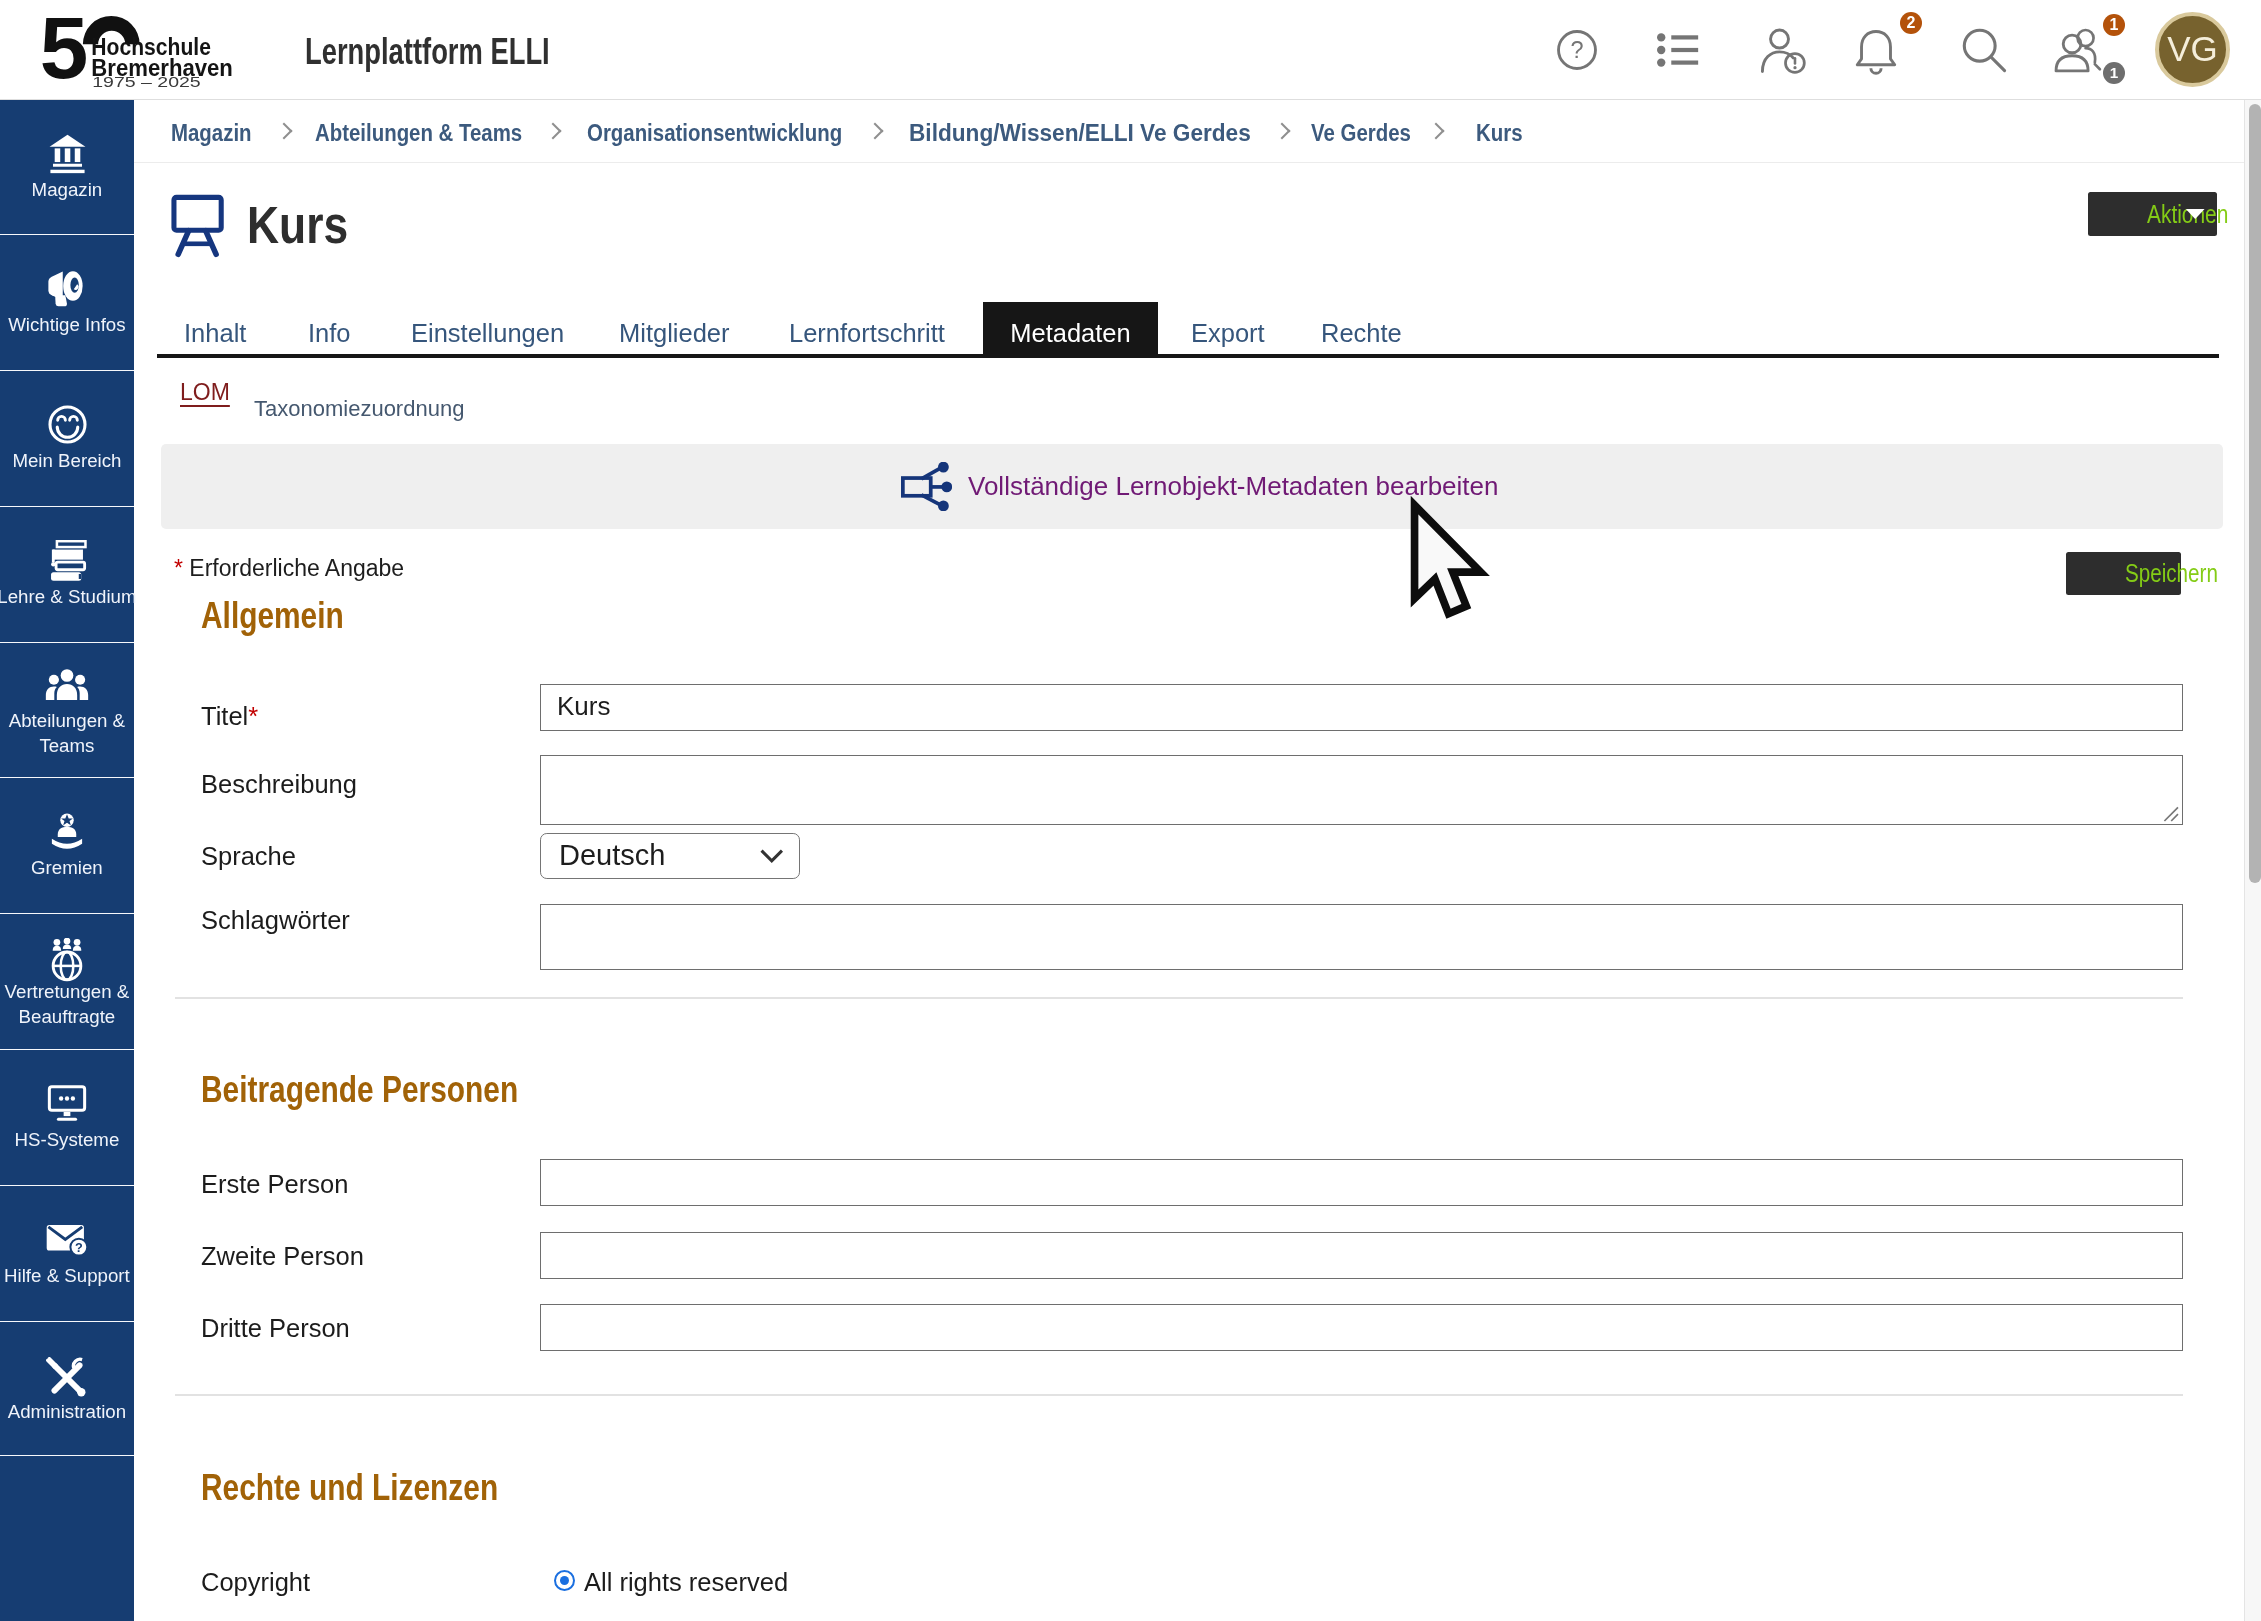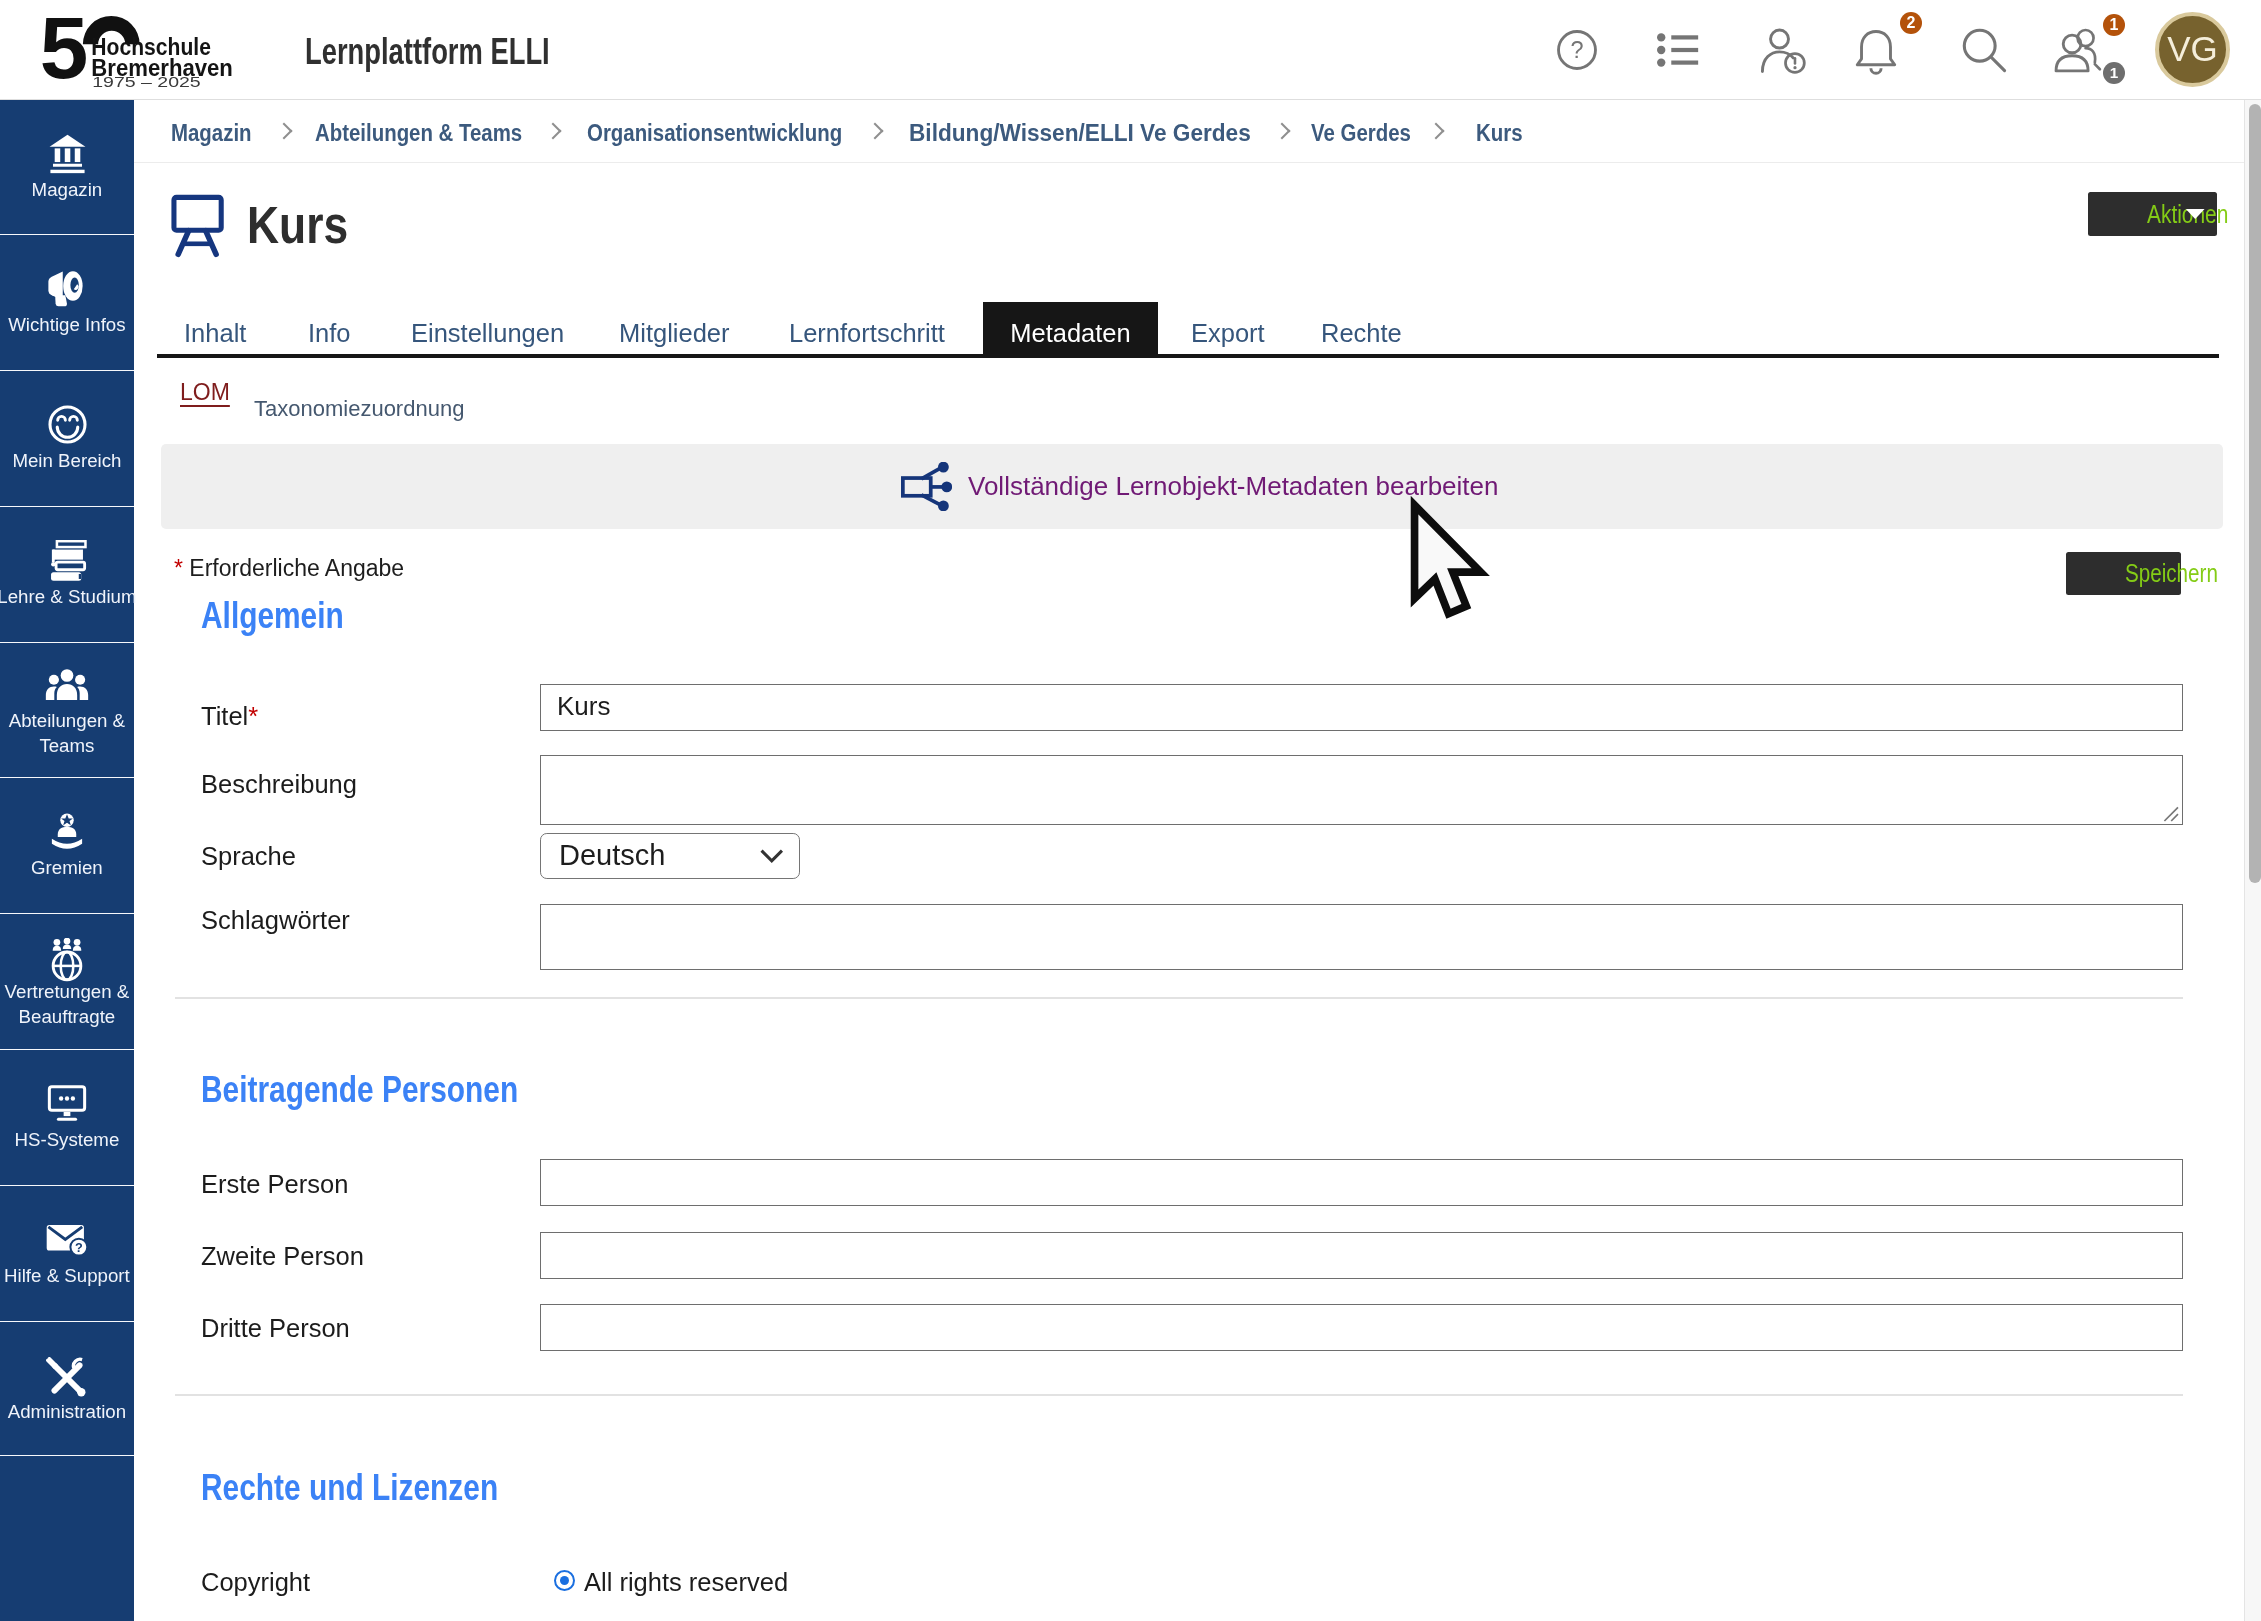--- a/index.html
+++ b/index.html
@@ -35,21 +35,21 @@
 
   .btn { position:absolute; background:#2d2d2d; color:#84cc16; font-size:25.5px;
     text-align:center; border-radius:2.5px;padding-left:48px; }
 
   .tab { position:absolute; font-size:25.5px; color:#36567c; white-space:nowrap; }
   #tabline { position:absolute; left:157px; top:354px; width:2062px; height:4.2px; background:#161616; }
   #tabactive { position:absolute; left:983px; top:302px; width:175px; height:52px; background:#161616; }
 
   .inp { position:absolute; background:#fff; border:1.7px solid #6e6e6e; font-size:26px; color:#1d1d1d; }
   .lbl { position:absolute; font-size:25.5px; color:#1c1c1c; white-space:nowrap; }
-  .sech { position:absolute; font-size:36px; font-weight:700; color:#3b82f6; white-space:nowrap; }
+  .sech { position:absolute; font-size:36px; font-weight:700; color:#a16207; white-space:nowrap; }
   .sepline { position:absolute; left:175px; width:2008px; height:1.7px; background:#e2e2e2; }
   .red { color:#c20000; }
 
   #scrolltrack { position:absolute; left:2244px; top:100px; width:17px; height:1521px;
     background:#f7f7f7; border-left:0.8px solid #e4e4e4; }
   #scrollthumb { position:absolute; left:2249px; top:104px; width:12px; height:779px;
     background:#b3b3b3; border-radius:6px; }
 </style>
 </head>
 <body>

